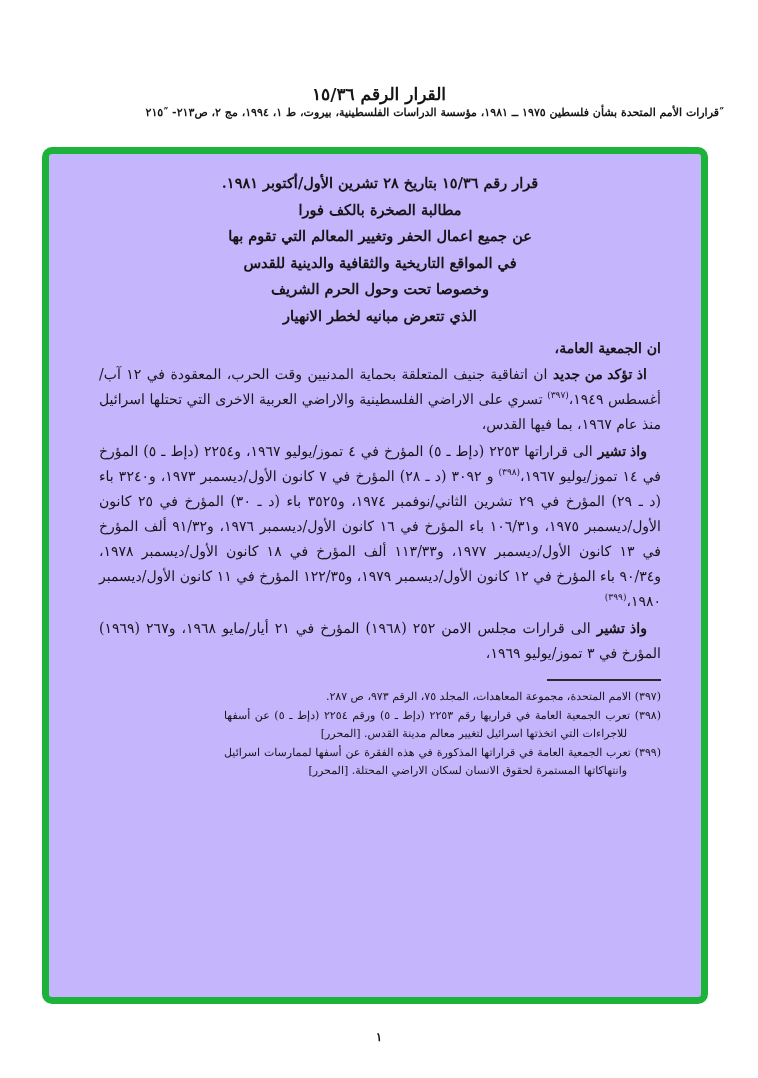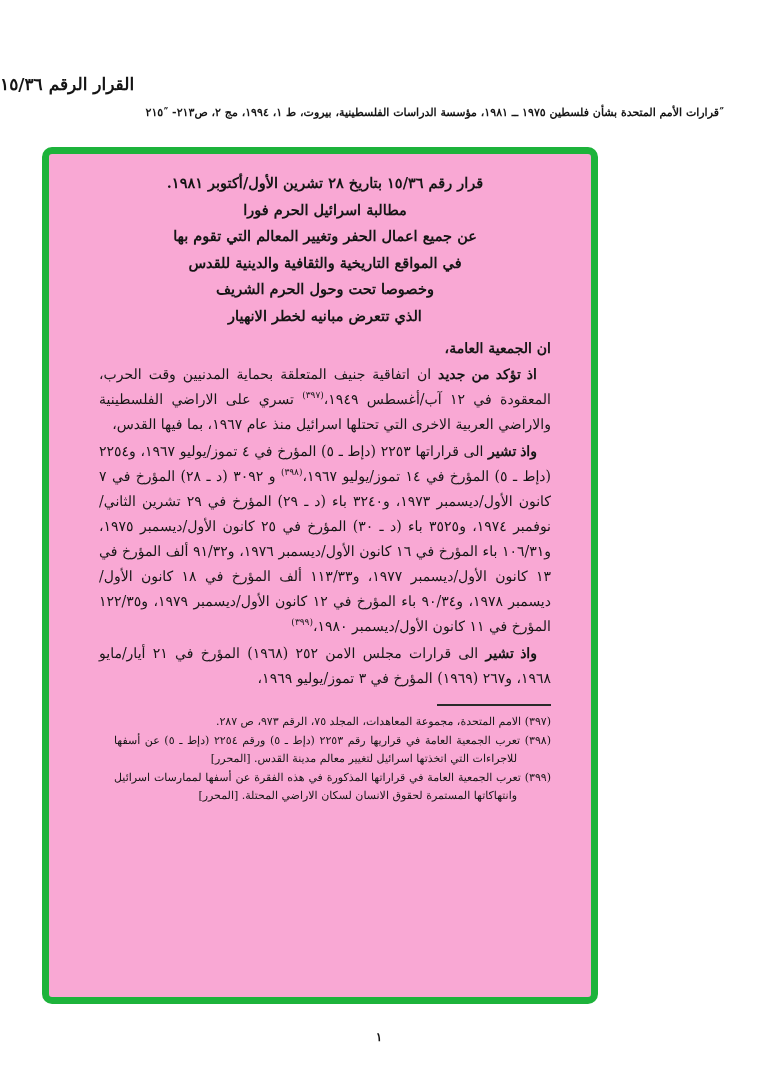--- a/index.html
+++ b/index.html
@@ -5,40 +5,40 @@
   html, body { margin: 0; padding: 0; }
   body {
     width: 758px; height: 1078px;
     background: #ffffff;
     color: #151515;
     font-family: "DejaVu Serif", "Liberation Serif", serif;
     position: relative;
     overflow: hidden;
   }
   .doc-title {
-    position: absolute; top: 74px; left: 0; right: 0;
-    text-align: left; direction: rtl;
+    position: absolute; top: 84px; left: 0; right: 0;
+    text-align: center; direction: rtl;
     font-size: 17px; font-weight: 700;
     letter-spacing: 0.5px;
   }
   .source-line {
     position: absolute; top: 106px; left: 34px; right: 34px;
     text-align: right; direction: rtl;
     font-size: 11px; font-weight: 700;
     white-space: nowrap;
   }
   .source-line .q { font-size: 9px; vertical-align: top; }
   .green-box {
     position: absolute; left: 42px; top: 147px;
-    width: 556px; height: 857px;
+    width: 666px; height: 857px;
     box-sizing: border-box;
     border: 7px solid #1db33b;
     border-radius: 10px;
     overflow: hidden;
-    background: #f9a8d4;
+    background: #c4b5fd;
   }
   .content {
     direction: rtl;
     padding: 16px 40px 0 50px;
     font-size: 14px;
     line-height: 25px;
     text-align: justify;
   }
   .heading { text-align: center; font-weight: 700; font-size: 14.5px; line-height: 26.5px; margin-bottom: 7px; }
   .heading-line { white-space: nowrap; }
@@ -72,21 +72,21 @@
 <div class="doc-title">القرار الرقم ١٥/٣٦</div>
 
 <div class="source-line">
   <span class="q">ˮ</span><span>قرارات الأمم المتحدة بشأن فلسطين ١٩٧٥ ــ ١٩٨١، مؤسسة الدراسات الفلسطينية، بيروت، ط ١، ١٩٩٤، مج ٢، ص٢١٣- ٢١٥</span><span class="q">ˮ</span>
 </div>
 
 <div class="green-box">
   <div class="content">
     <div class="heading" id="heading">
         <div class="heading-line">قرار رقم ١٥/٣٦ بتاريخ ٢٨ تشرين الأول/أكتوبر ١٩٨١.</div>
-        <div class="heading-line">مطالبة اسرائيل الحرم فورا</div>
+        <div class="heading-line">مطالبة الصخرة بالكف فورا</div>
         <div class="heading-line">عن جميع اعمال الحفر وتغيير المعالم التي تقوم بها</div>
         <div class="heading-line">في المواقع التاريخية والثقافية والدينية للقدس</div>
         <div class="heading-line">وخصوصا تحت وحول الحرم الشريف</div>
         <div class="heading-line">الذي تتعرض مبانيه لخطر الانهيار</div>
       </div>
     <div class="intro">ان الجمعية العامة،</div>
     <div id="paragraphs">
         <div class="para"><b>اذ تؤكد من جديد</b><span> ان اتفاقية جنيف المتعلقة بحماية المدنيين وقت الحرب، المعقودة في ١٢ آب/أغسطس ١٩٤٩،</span><sup>(٣٩٧)</sup><span> تسري على الاراضي الفلسطينية والاراضي العربية الاخرى التي تحتلها اسرائيل منذ عام ١٩٦٧، بما فيها القدس،</span></div>
         <div class="para"><b>واذ تشير</b><span> الى قراراتها ٢٢٥٣ (دإط ـ ٥) المؤرخ في ٤ تموز/يوليو ١٩٦٧، و٢٢٥٤ (دإط ـ ٥) المؤرخ في ١٤ تموز/يوليو ١٩٦٧،</span><sup>(٣٩٨)</sup><span> و ٣٠٩٢ (د ـ ٢٨) المؤرخ في ٧ كانون الأول/ديسمبر ١٩٧٣، و٣٢٤٠ باء (د ـ ٢٩) المؤرخ في ٢٩ تشرين الثاني/نوفمبر ١٩٧٤، و٣٥٢٥ باء (د ـ ٣٠) المؤرخ في ٢٥ كانون الأول/ديسمبر ١٩٧٥، و١٠٦/٣١ باء المؤرخ في ١٦ كانون الأول/ديسمبر ١٩٧٦، و٩١/٣٢ ألف المؤرخ في ١٣ كانون الأول/ديسمبر ١٩٧٧، و١١٣/٣٣ ألف المؤرخ في ١٨ كانون الأول/ديسمبر ١٩٧٨، و٩٠/٣٤ باء المؤرخ في ١٢ كانون الأول/ديسمبر ١٩٧٩، و١٢٢/٣٥ المؤرخ في ١١ كانون الأول/ديسمبر ١٩٨٠،</span><sup>(٣٩٩)</sup></div>
         <div class="para"><b>واذ تشير</b><span> الى قرارات مجلس الامن ٢٥٢ (١٩٦٨) المؤرخ في ٢١ أيار/مايو ١٩٦٨، و٢٦٧ (١٩٦٩) المؤرخ في ٣ تموز/يوليو ١٩٦٩،</span></div>

